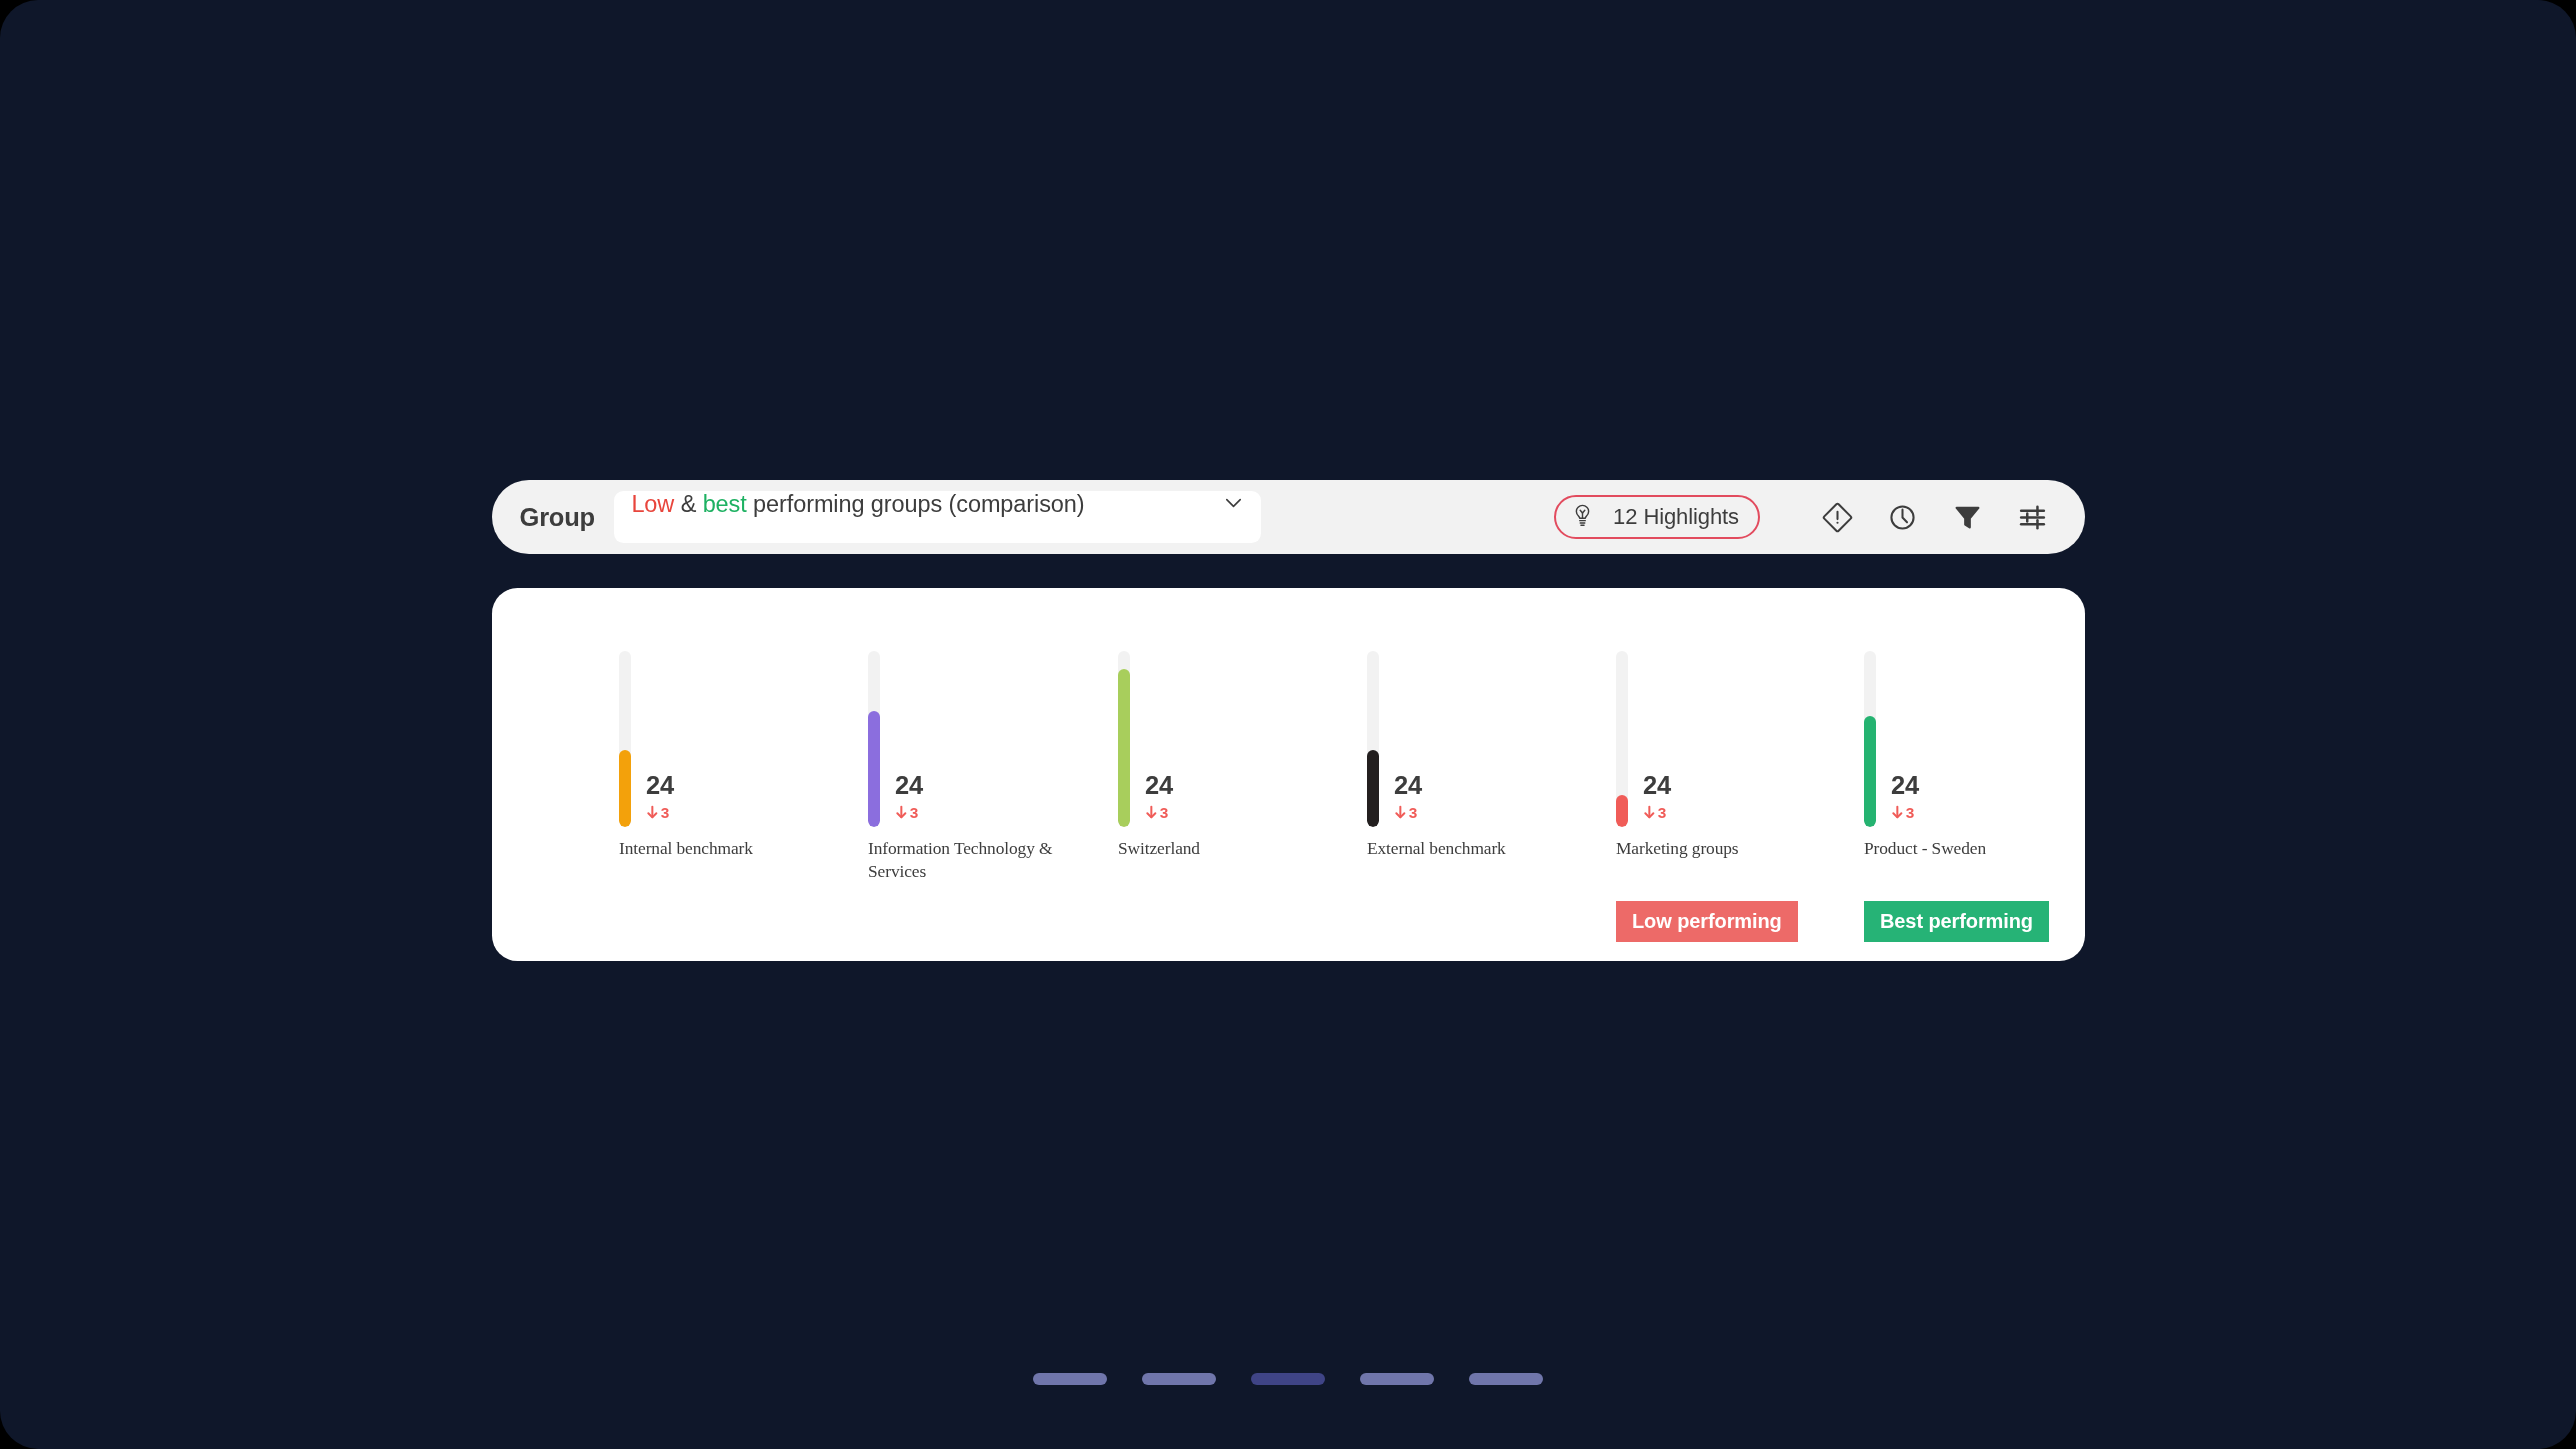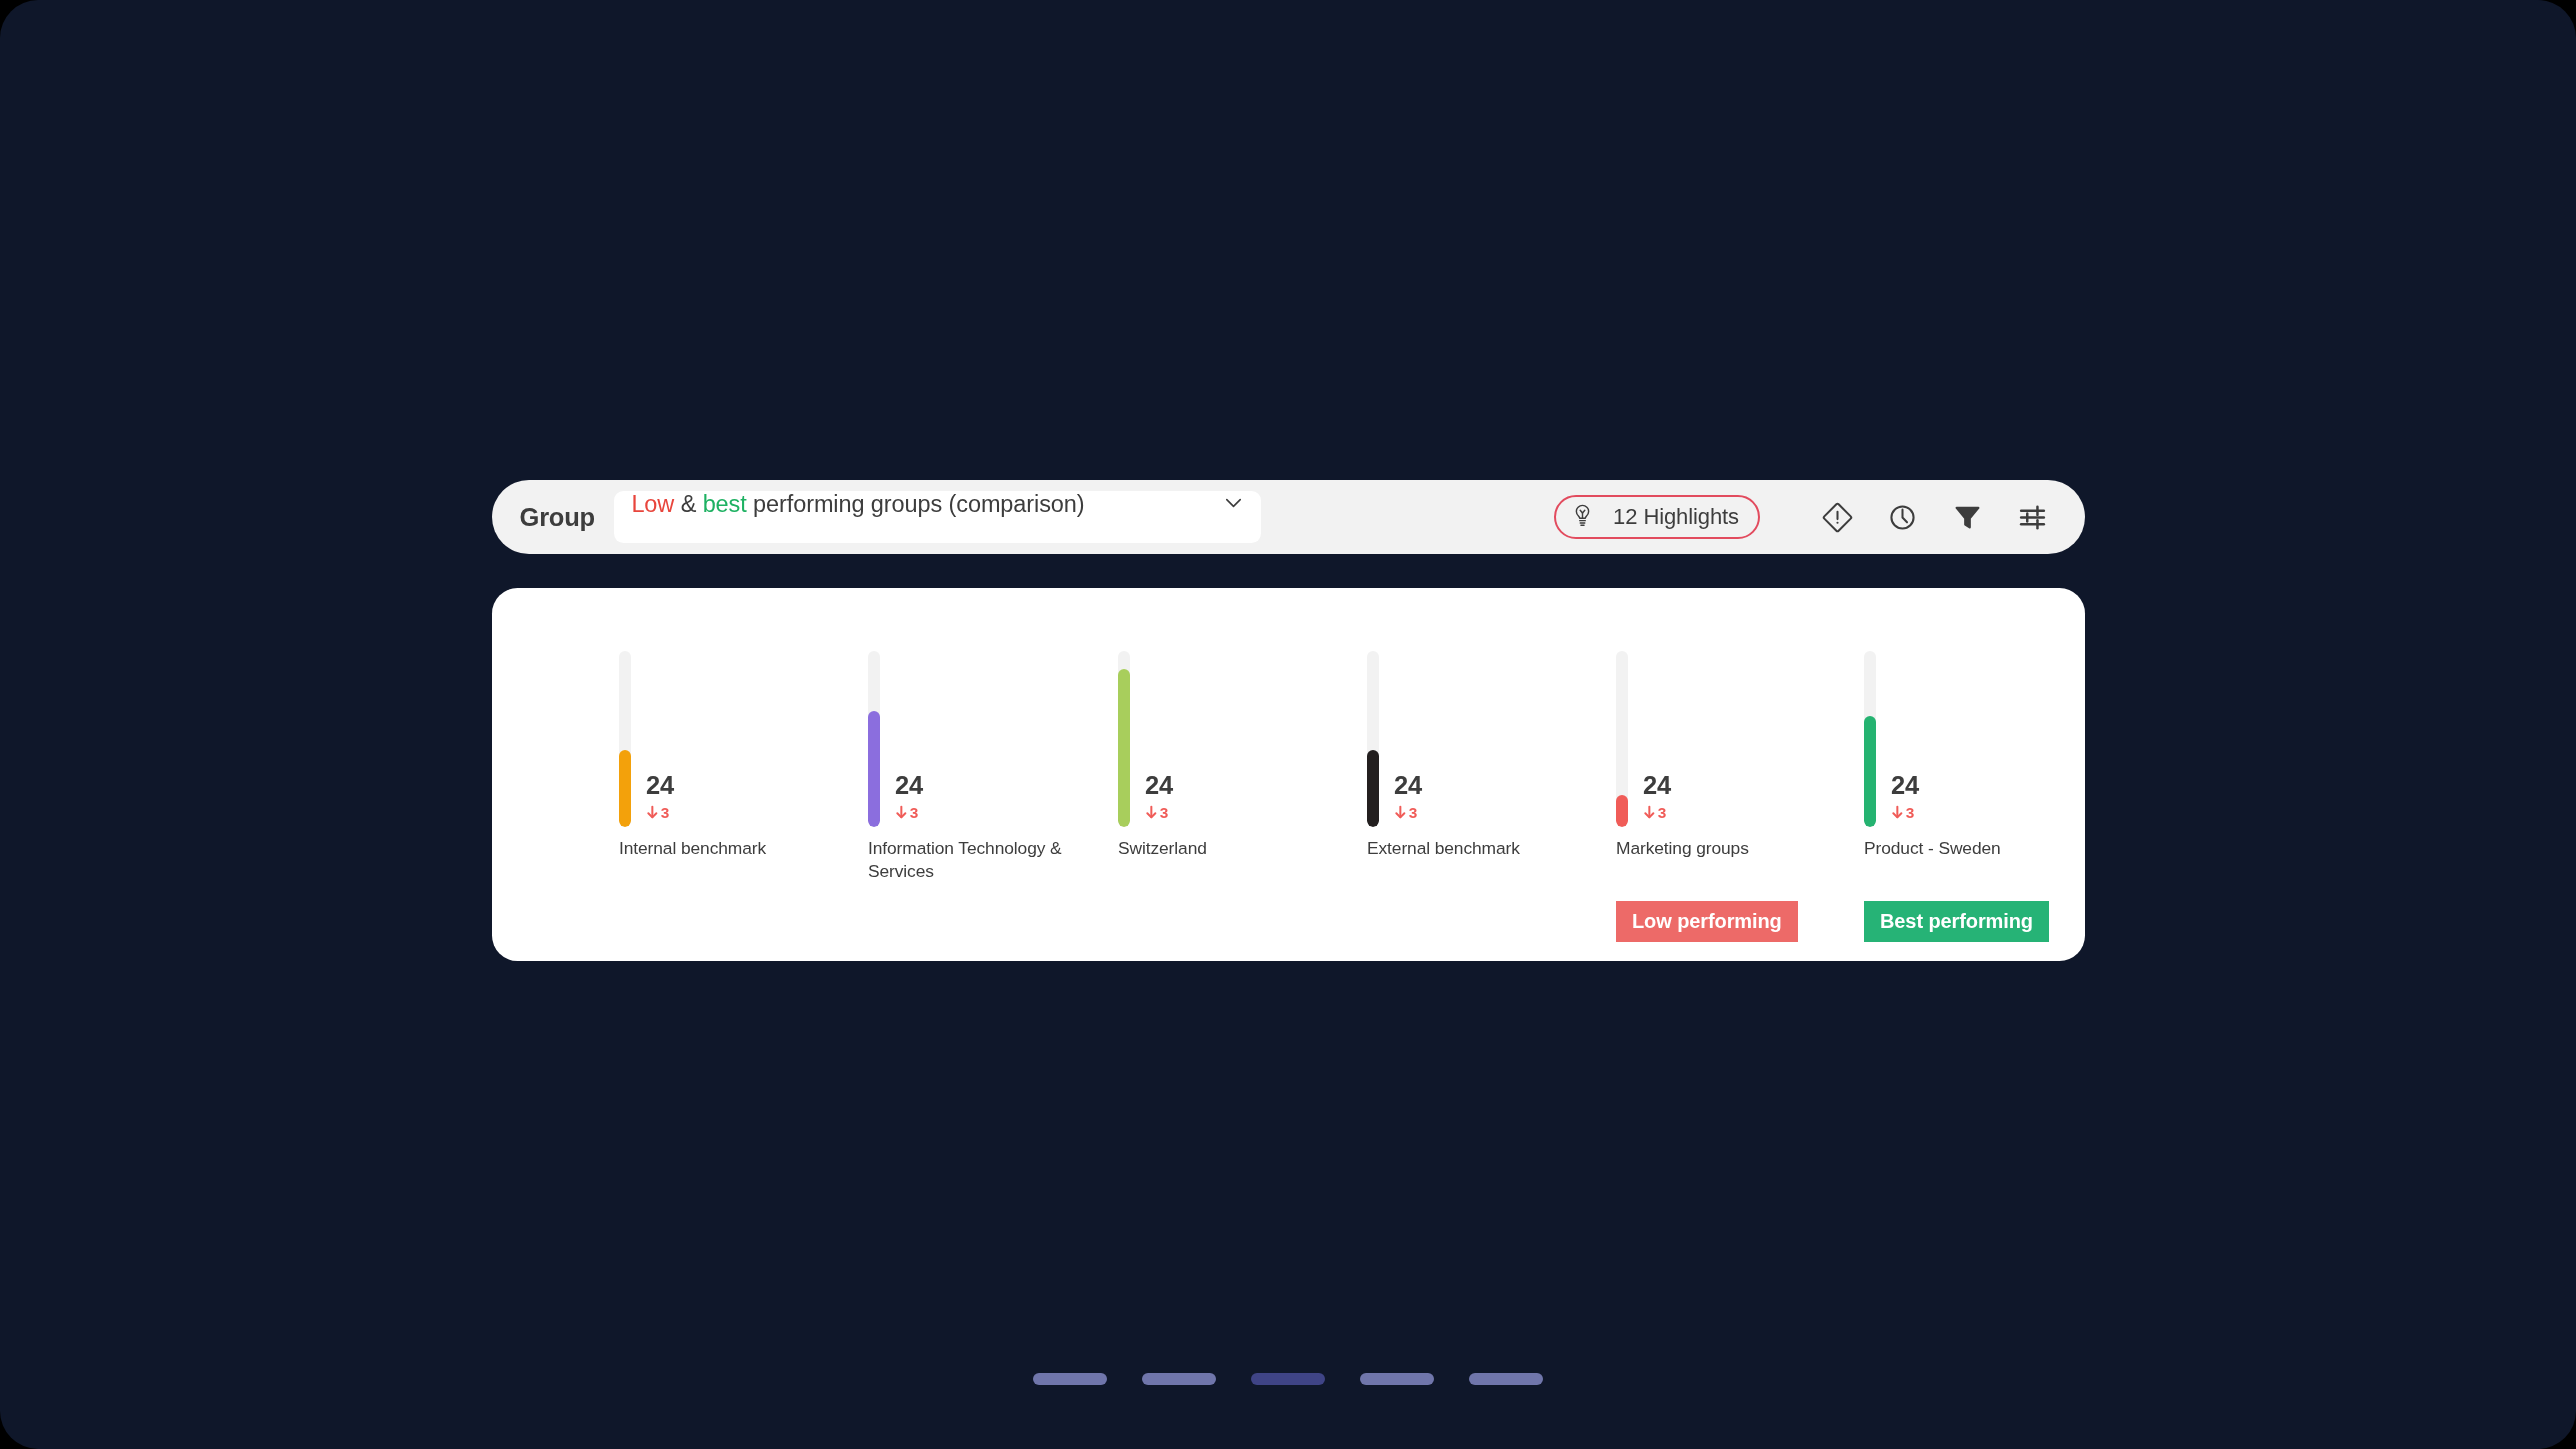--- a/index.html
+++ b/index.html
@@ -176,20 +176,21 @@
 
   .bar-name {
     position: absolute;
     left: 0;
     top: 186px;
     width: 221px;
     font-size: 17.4px;
     color: #3d3d3d;
     line-height: 1.33;
     letter-spacing: -0.1px;
+    font-family: Liberation Serif, serif;
   }
 
   .perf-badge {
     position: absolute;
     top: 250px;
     left: 0;
     display: inline-block;
     border-radius: 0;
     padding: 8.7px 16px 9.4px 16px;
     font-size: 20px;

